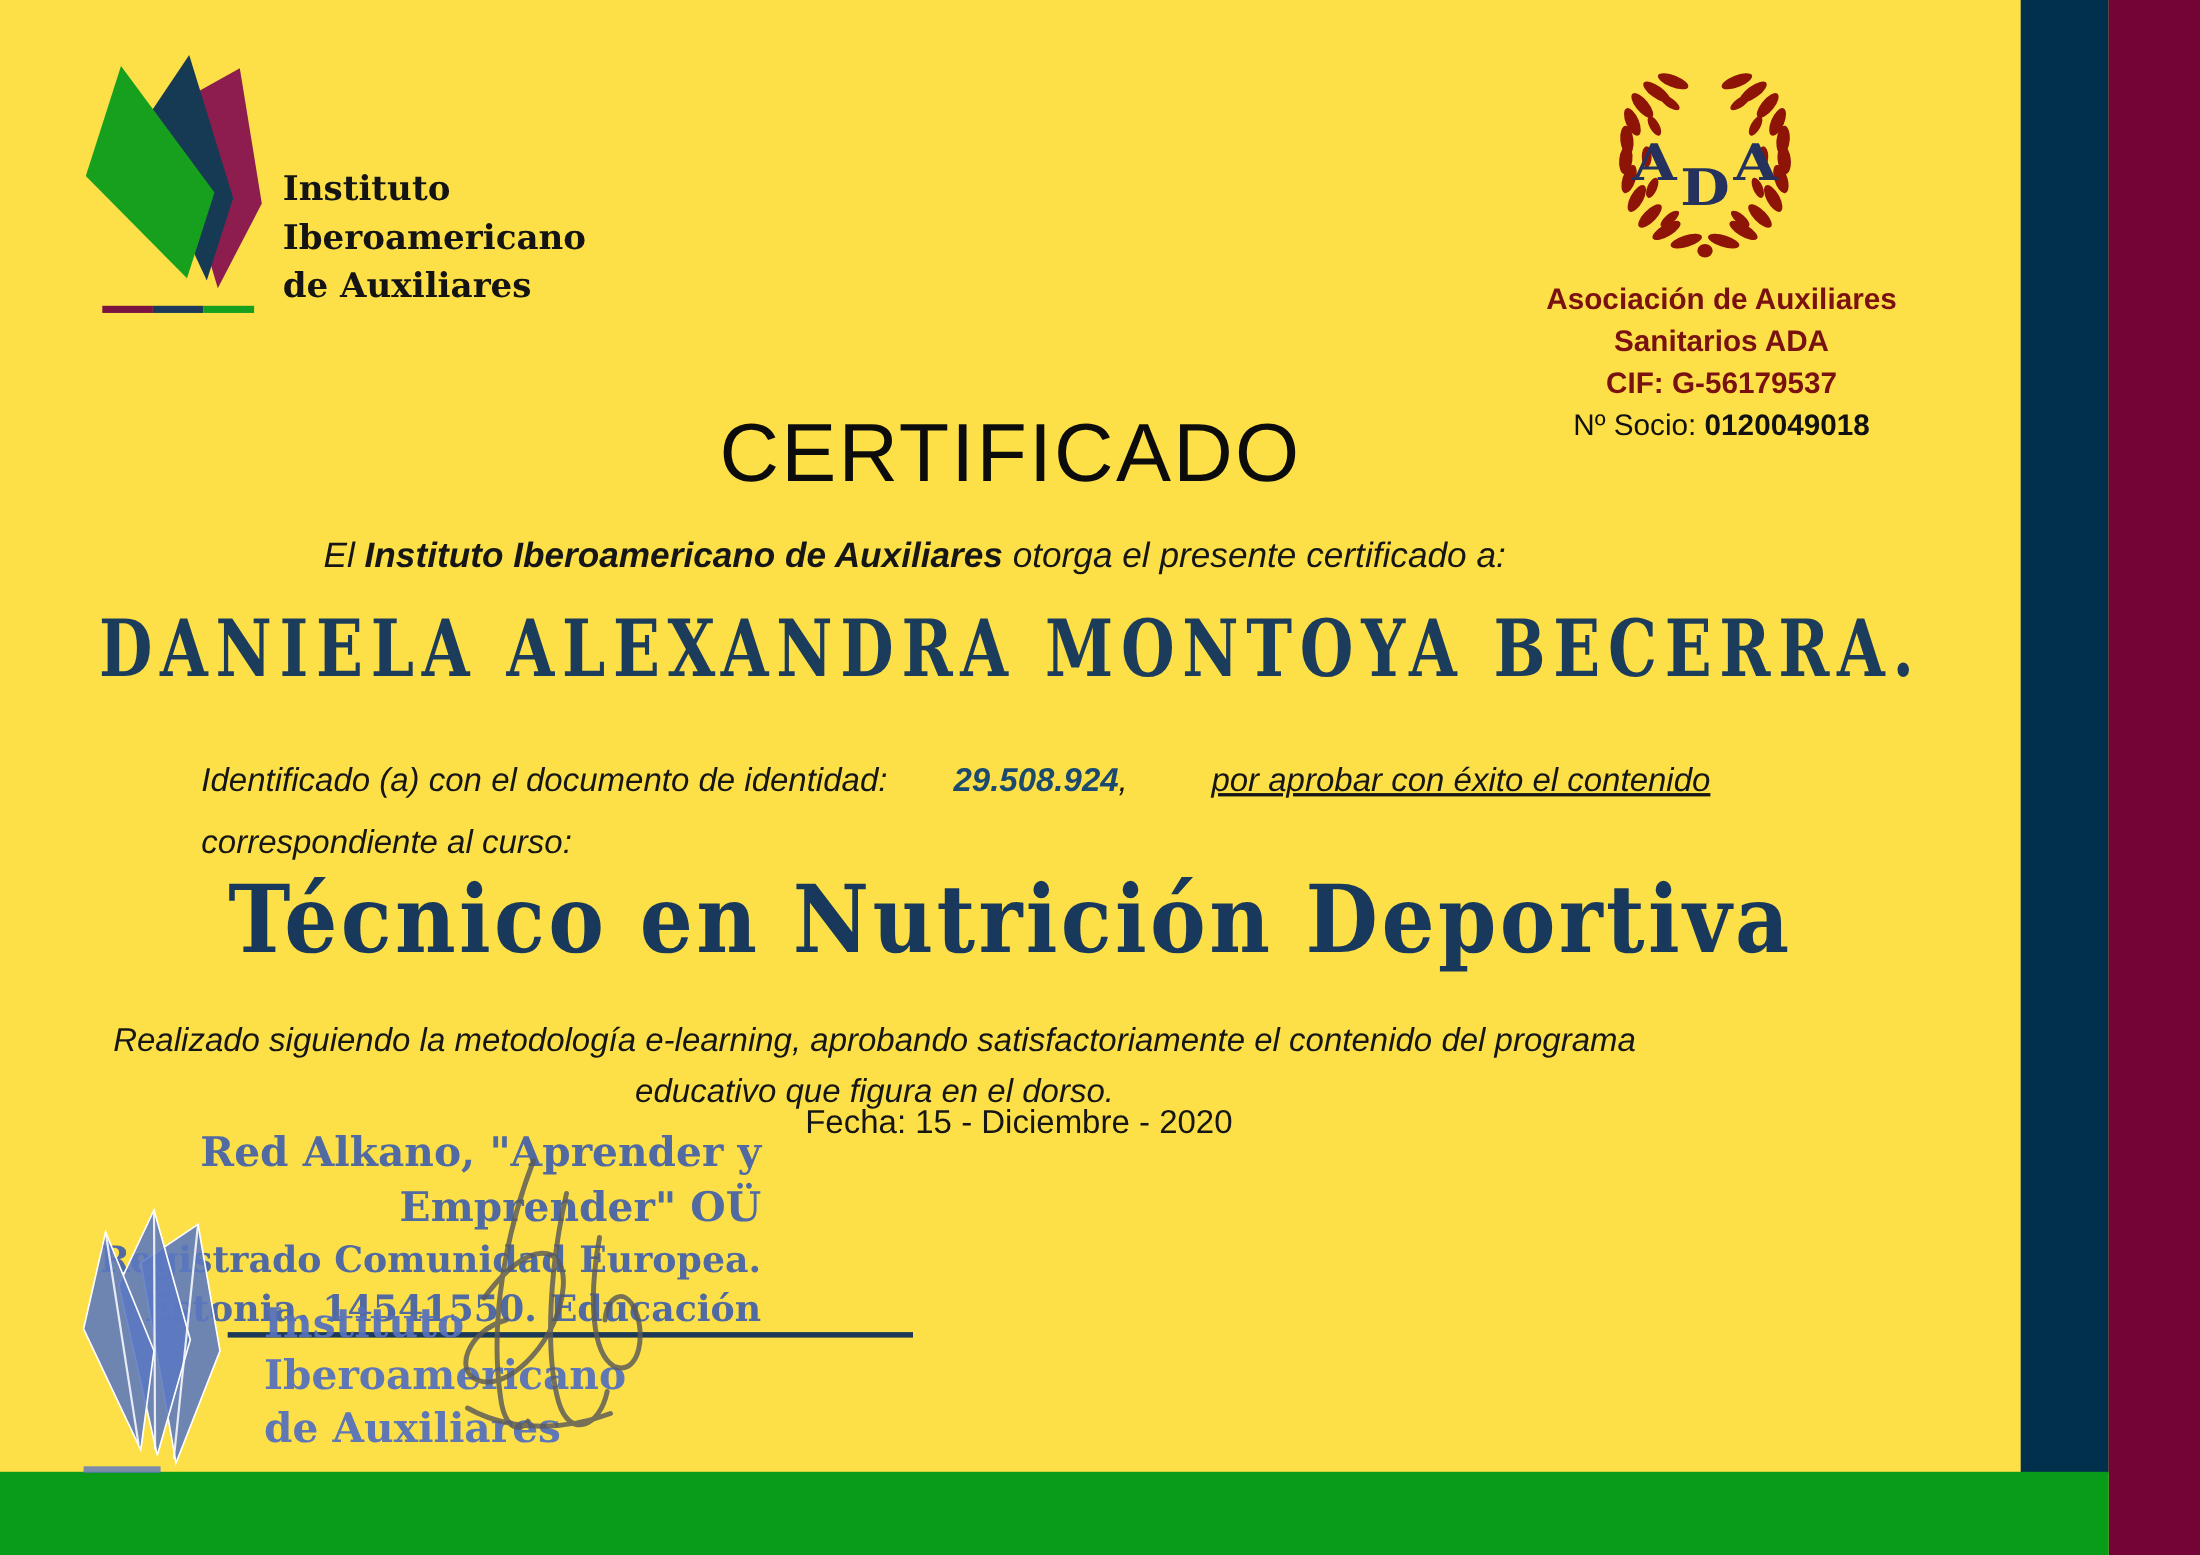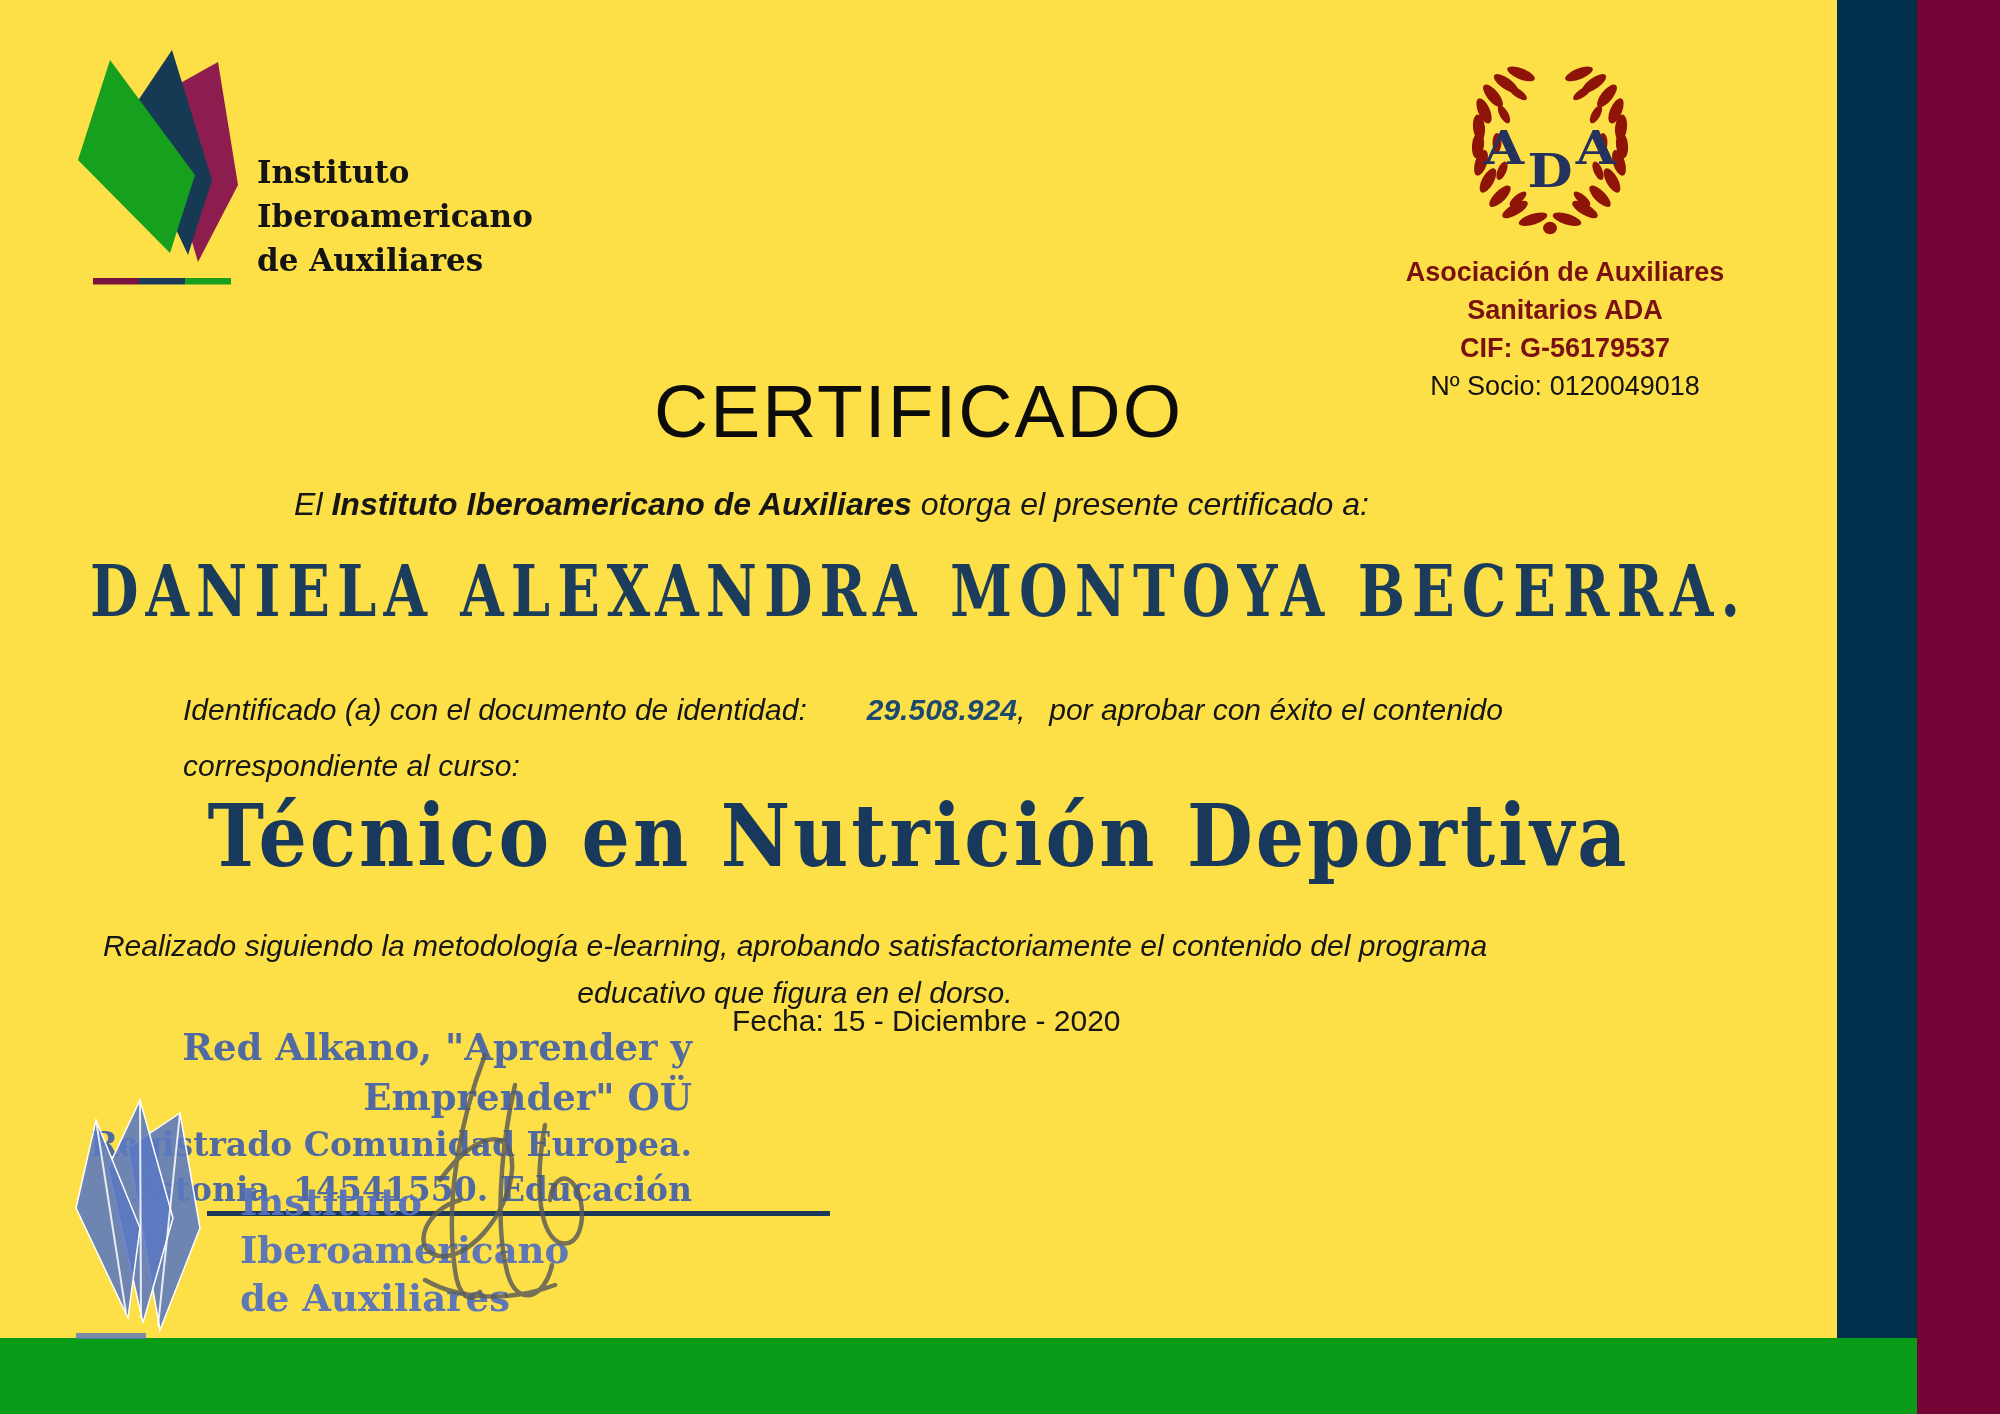--- a/index.html
+++ b/index.html
@@ -13,33 +13,33 @@
   .bar-green{left:0;top:1338px;width:1917px;height:76px;background:#089c19;}
 
   
   .issuer-text{left:257px;top:150px;font-family:"DejaVu Serif",serif;font-weight:bold;
                font-size:31px;line-height:44px;color:#141414;}
 
   
   .ada-org{left:1340px;top:253px;width:450px;text-align:center;color:#7a1111;
            font-weight:bold;font-size:27px;line-height:38px;}
   .socio{color:#111;font-weight:normal;}
-  .socio b{font-weight:normal;}
+  .socio b{font-weight:bold;}
 
   
   .title{left:0;top:368px;width:1837px;text-align:center;font-size:75px;font-weight:normal;
          letter-spacing:2px;color:#0c0c0c;}
   .intro{left:0;top:486px;width:1663px;text-align:center;font-style:italic;font-size:32px;}
   .intro b{font-style:italic;}
   .recipient{left:0;top:548px;width:1837px;text-align:center;font-family:"DejaVu Serif",serif;
              font-weight:bold;font-size:56px;letter-spacing:7px;color:#1c3c5c;
              transform:scaleY(1.28);transform-origin:top center;white-space:nowrap;}
   .idblock{left:183px;top:682px;font-style:italic;font-size:30px;line-height:56px;}
   .id-number{font-weight:bold;color:#1c4a6e;margin-left:60px;}
-  .id-part2{margin-left:24px;}
+  .id-part2{margin-left:76px;text-decoration:underline;}
   .course{left:0;top:786px;width:1837px;text-align:center;font-family:"DejaVu Serif",serif;
           font-weight:bold;font-size:76px;letter-spacing:3px;color:#18395b;
           transform:scaleY(1.12);transform-origin:top center;white-space:nowrap;}
   .method{left:0;top:922px;width:1590px;text-align:center;font-style:italic;font-size:30px;line-height:47px;}
   .date{left:732px;top:1004px;font-size:30px;}
 
   
   .stamp-red{left:60px;top:1022px;width:632px;text-align:right;
              font-family:"DejaVu Serif",serif;font-weight:bold;color:rgba(66,96,170,0.92);}
   .stamp-red .l1{font-size:37px;line-height:50px;}

